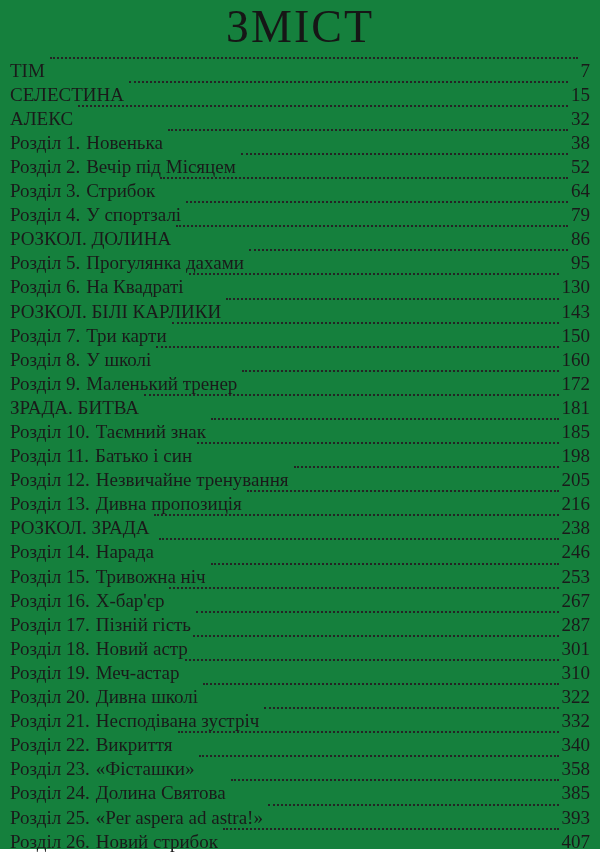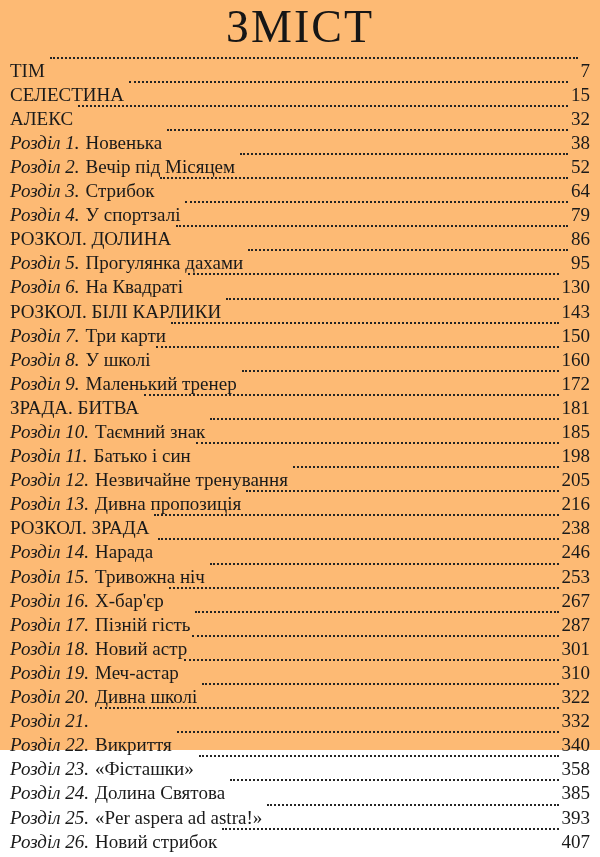--- a/index.html
+++ b/index.html
@@ -10,23 +10,23 @@
   body {
     width: 600px;
     height: 857px;
     overflow: hidden;
     font-family: "Liberation Serif", "DejaVu Serif", serif;
     color: #1a1a1a;
   }
   .page {
     box-sizing: border-box;
     width: 600px;
-    height: 750px;
+    height: 849px;
     padding: 2px 10px 6px 10px;
-    background: #fdba74;
+    background: #15803d;
   }
   .toc-title {
     font-size: 46px;
     line-height: 1.1;
     font-weight: normal;
     text-align: center;
     letter-spacing: 2px;
     margin: 0 0 6px 0;
     color: #161616;
   }
@@ -34,21 +34,20 @@
     width: 100%;
   }
   .toc-row {
     display: flex;
     align-items: flex-start;
     font-size: 19px;
     line-height: 24.1px;
     white-space: nowrap;
   }
   .toc-row .prefix {
-    font-style: italic;
     flex: 0 0 auto;
   }
   .toc-row .prefix:not(:empty) {
     margin-right: 6px;
   }
   .toc-row .label {
     flex: 0 0 auto;
   }
   .toc-row .dots {
     flex: 1 1 auto;
@@ -227,20 +226,21 @@
     <span class="pagenum">310</span>
   </div>
       <div class="toc-row chapter">
     <span class="prefix">Розділ 20.</span>
     <span class="label">Дивна школі</span>
     <span class="dots"></span>
     <span class="pagenum">322</span>
   </div>
       <div class="toc-row chapter">
     <span class="prefix">Розділ 21.</span>
+    <span class="label">Несподівана зустріч</span>
     <span class="dots"></span>
     <span class="pagenum">332</span>
   </div>
       <div class="toc-row chapter">
     <span class="prefix">Розділ 22.</span>
     <span class="label">Викриття</span>
     <span class="dots"></span>
     <span class="pagenum">340</span>
   </div>
       <div class="toc-row chapter">

